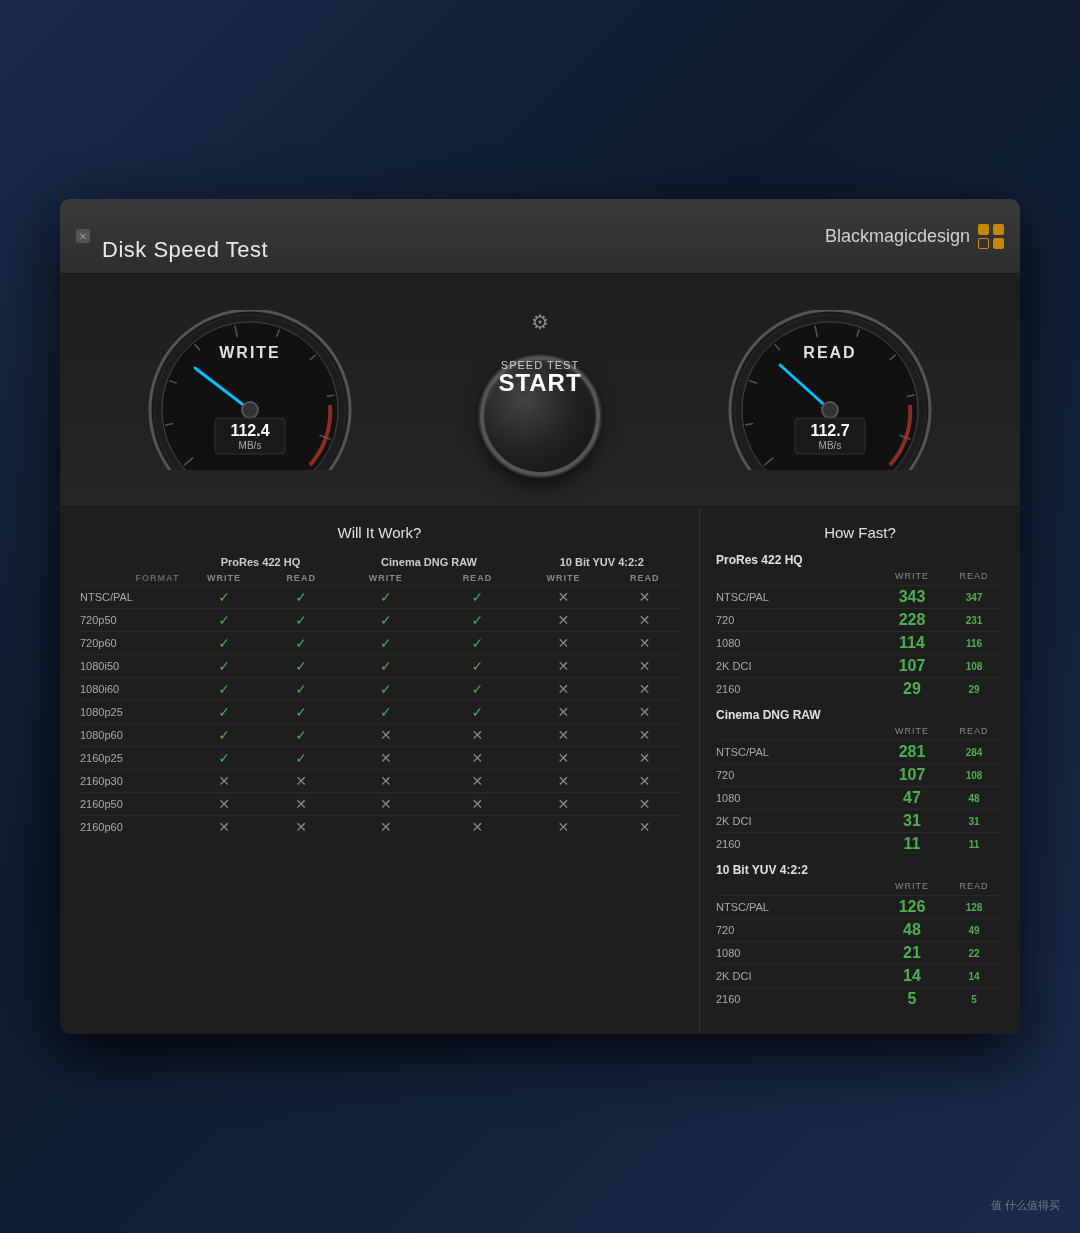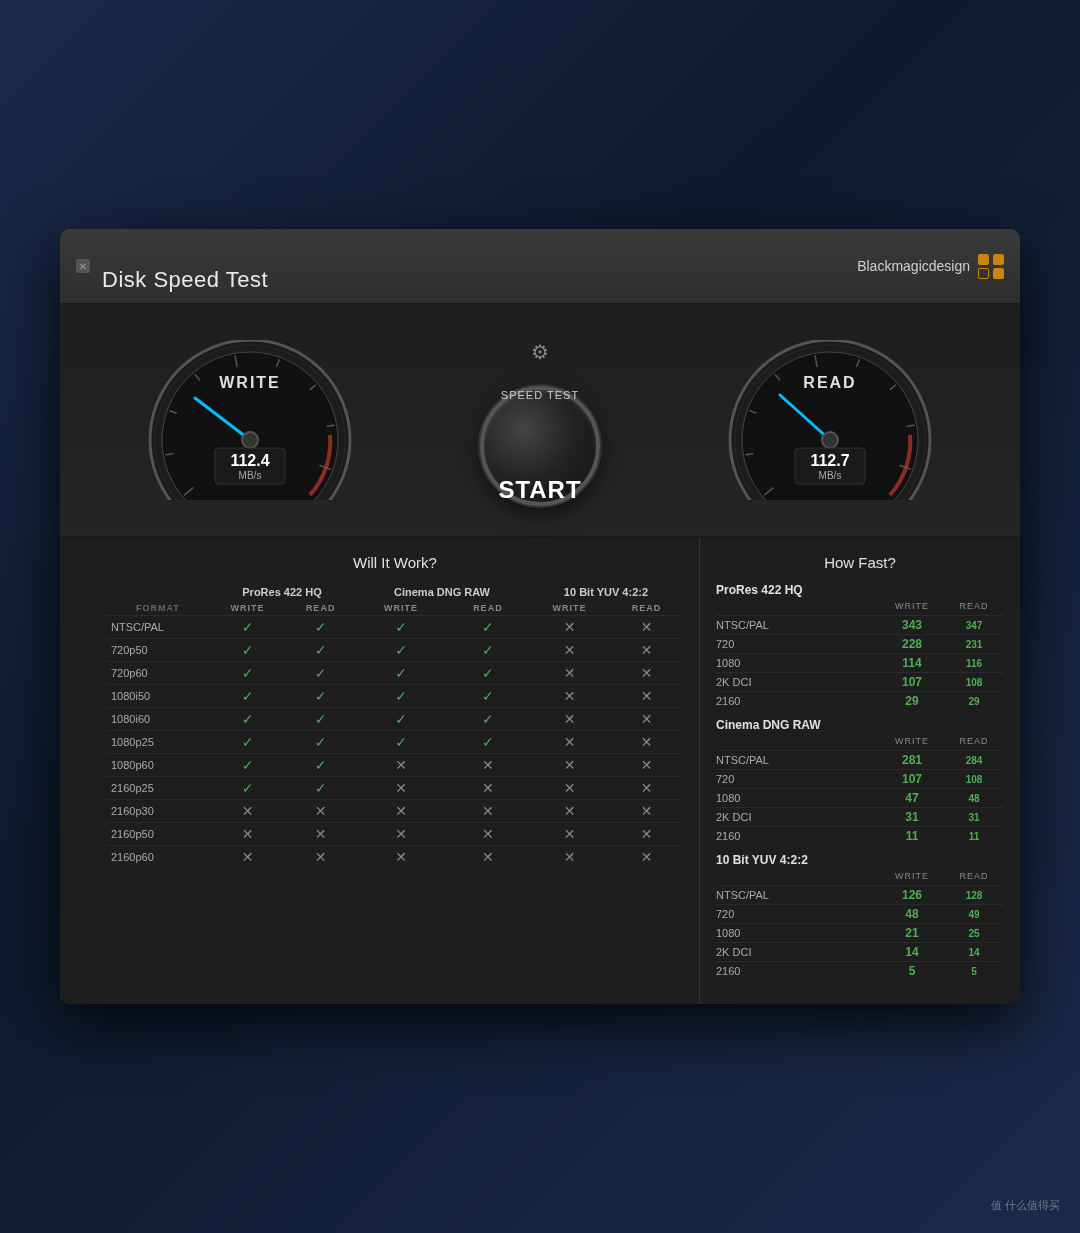--- a/index.html
+++ b/index.html
@@ -50,21 +50,21 @@
       letter-spacing: 0.5px;
       margin-top: 28px;
     }
     .brand-logo {
       display: flex;
       align-items: center;
       gap: 8px;
     }
     .brand-name {
       color: #d0d0d0;
-      font-size: 14px;
+      font-size: 18px;
       font-weight: 400;
       margin-left: 44px;
     }
     .brand-icon {
       display: grid;
       grid-template-columns: 1fr 1fr;
       gap: 3px;
       width: 26px;
     }
     .brand-dot {
@@ -125,21 +125,21 @@
       width: 120px;
       height: 120px;
       border-radius: 50%;
       background: radial-gradient(circle at 35% 35%, #444 0%, #222 50%, #111 100%);
       border: 4px solid #555;
       box-shadow: 0 0 0 2px #333, inset 0 2px 4px rgba(255,255,255,0.1), 0 8px 20px rgba(0,0,0,0.6);
       cursor: pointer;
       display: flex;
       flex-direction: column;
       align-items: center;
-      justify-content: space-between;
+      justify-content: flex-start;
       color: white;
     }
     .start-btn-small {
       font-size: 11px;
       letter-spacing: 1px;
       color: #ccc;
       line-height: 1;
     }
     .start-btn-large {
       font-size: 24px;
@@ -150,21 +150,20 @@
 
     
     .data-section {
       display: flex;
       background: #1e1e1e;
     }
     .will-it-work {
       flex: 1;
       padding: 16px;
       border-right: 1px solid #333;
-      margin-left: 31px;
     }
     .how-fast {
       width: 320px;
       padding: 16px;
     }
     .section-title {
       text-align: center;
       color: #e0e0e0;
       font-size: 15px;
       font-weight: 500;
@@ -244,21 +243,21 @@
       border-top: 1px solid #2a2a2a;
       align-items: center;
     }
     .fast-row-label {
       color: #aaa;
       font-size: 11px;
     }
     .fast-row-write {
       color: #4CAF50;
       text-align: center;
-      font-size: 12px;
+      font-size: 16px;
       font-weight: 600;
     }
     .fast-row-read {
       color: #4CAF50;
       text-align: center;
       font-size: 10px;
       font-weight: 600;
     }
     .fast-section {
       margin-bottom: 8px;
@@ -387,21 +386,21 @@
       <div class="section-title">Will It Work?</div>
       <table class="work-table">
         <thead>
           <tr>
             <th class="format-col"></th>
             <th colspan="2" class="col-group-header">ProRes 422 HQ</th>
             <th colspan="2" class="col-group-header">Cinema DNG RAW</th>
             <th colspan="2" class="col-group-header">10 Bit YUV 4:2:2</th>
           </tr>
           <tr class="sub-header-row">
-            <th style="color:#666;font-size:9px;text-align:center">FORMAT</th>
+            <th style="color:#666;font-size:9px;text-align:right">FORMAT</th>
             <th>WRITE</th>
             <th>READ</th>
             <th>WRITE</th>
             <th>READ</th>
             <th>WRITE</th>
             <th>READ</th>
           </tr>
         </thead>
         <tbody id="work-table-body">
         <tr>
@@ -589,21 +588,21 @@
               <span class="fast-row-read">128</span>
             </div>
             <div class="fast-row">
               <span class="fast-row-label">720</span>
               <span class="fast-row-write">48</span>
               <span class="fast-row-read">49</span>
             </div>
             <div class="fast-row">
               <span class="fast-row-label">1080</span>
               <span class="fast-row-write">21</span>
-              <span class="fast-row-read">25</span>
+              <span class="fast-row-read">22</span>
             </div>
             <div class="fast-row">
               <span class="fast-row-label">2K DCI</span>
               <span class="fast-row-write">14</span>
               <span class="fast-row-read">14</span>
             </div>
             <div class="fast-row">
               <span class="fast-row-label">2160</span>
               <span class="fast-row-write">5</span>
               <span class="fast-row-read">5</span>

